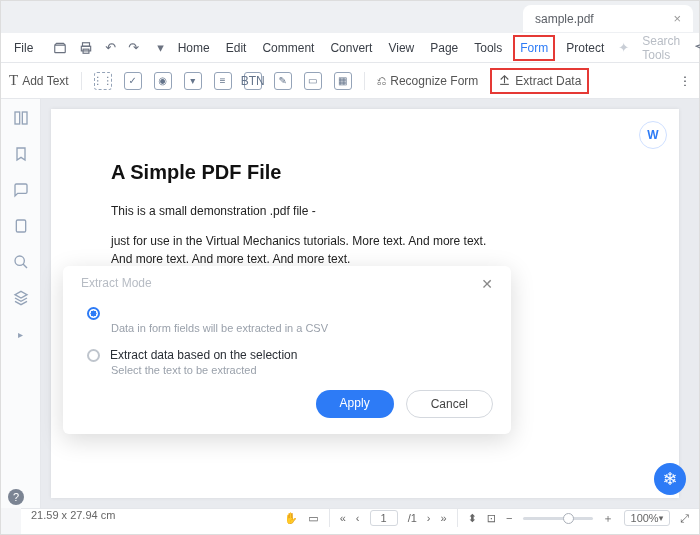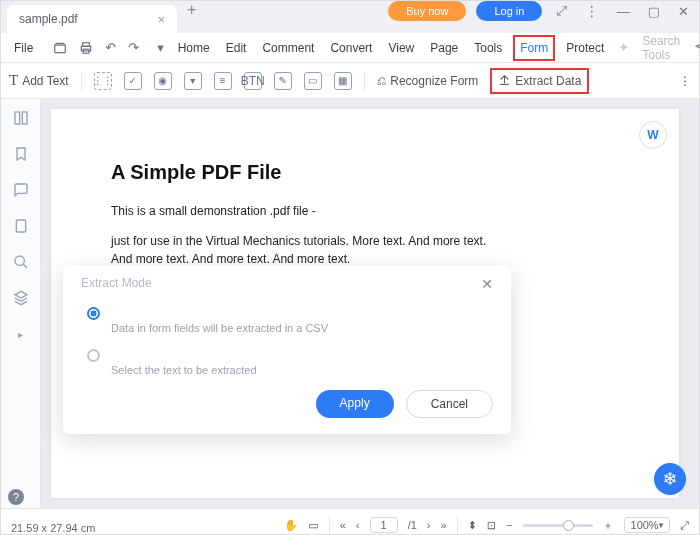--- a/index.html
+++ b/index.html
@@ -1,18 +1,18 @@
 <!DOCTYPE html>
 <html><head>
 <meta charset="utf-8">
 <style>
   * { box-sizing: border-box; margin: 0; padding: 0; font-family: -apple-system, BlinkMacSystemFont, 'Segoe UI', Arial, sans-serif; }
   body { width: 700px; height: 535px; background: #fafbfc; overflow: hidden; position: relative; }
   .window { width: 100%; height: 100%; background: #f5f6f8; border: 1px solid #ddd; display: flex; flex-direction: column; }
-  .titlebar { height: 32px; display: flex; align-items: flex-start; background: #eef0f3; padding: 0 6px; }
+  .titlebar { height: 32px; display: flex; align-items: flex-end; background: #eef0f3; padding: 0 6px; flex-direction: column; }
   .tab { background: #fff; border-radius: 8px 8px 0 0; padding: 6px 12px; display: flex; align-items: center; gap: 10px; font-size: 12px; color: #5a5e65; margin-top: 4px; height: 28px; min-width: 170px; }
   .tab .close-x { color: #999; font-size: 13px; cursor: pointer; }
   .newtab { color: #888; font-size: 16px; padding: 0 10px; cursor: pointer; }
   .title-right { margin-left: auto; display: flex; align-items: center; gap: 10px; }
   .pill { border-radius: 14px; padding: 4px 18px; font-size: 11px; color: #fff; cursor: pointer; }
   .pill.buy { background: #ff9a3c; }
   .pill.login { background: #2d7bf6; }
   .winbtn { color: #777; font-size: 13px; padding: 0 4px; cursor: pointer; }
   .menubar { height: 30px; background: #fff; border-bottom: 1px solid #e5e7eb; display: flex; align-items: center; padding: 0 8px; gap: 6px; font-size: 12px; color: #3a3f47; }
   .menubar .mitem { padding: 4px 5px; cursor: pointer; }
@@ -36,21 +36,21 @@
   .dialog .dlg-close { margin-left:auto; color:#888; cursor:pointer; font-size:14px; }
   .opt { display: flex; align-items: flex-start; gap: 10px; margin: 10px 0 2px 6px; }
   .opt .radio { width: 13px; height: 13px; border-radius: 50%; border: 2px solid #bfc5cd; margin-top:1px; flex-shrink:0; }
   .opt .radio.sel { border-color: #2d7bf6; background: radial-gradient(circle,#2d7bf6 45%,#fff 50%); }
   .opt .lbl { font-size: 12px; color: #2a2f36; }
   .opt-sub { font-size: 11px; color: #9aa1ab; margin: 2px 0 14px 30px; }
   .dlg-buttons { display:flex; justify-content:flex-end; gap:12px; margin-top: 8px; }
   .btn { border-radius: 16px; padding: 6px 24px; font-size: 12px; cursor:pointer; }
   .btn.primary { background:#2d7bf6; color:#fff; }
   .btn.secondary { background:#fff; color:#444; border:1px solid #d4d8de; }
-  .statusbar { height: 26px; background: #fff; border-top: 1px solid #e5e7eb; display:flex; align-items:flex-end; padding: 0 10px; font-size: 11px; color:#666; gap:10px; }
+  .statusbar { height: 26px; background: #fff; border-top: 1px solid #e5e7eb; display:flex; align-items:flex-start; padding: 0 10px; font-size: 11px; color:#666; gap:10px;margin-left:20px; }
   .statusbar .right { margin-left:auto; display:flex; align-items:center; gap:10px; }
   .slider { width: 70px; height: 3px; background:#d8dce2; position:relative; border-radius:2px; }
   .slider .thumb { position:absolute; top:-4px; left:40px; width:11px; height:11px; border-radius:50%; background:#fff; border:1px solid #aab0b9; }
   .zoom-box { border:1px solid #d4d8de; border-radius:3px; padding:1px 6px; display:flex; align-items:center; }
   .help { position: absolute; bottom: 30px; left: 8px; width: 16px; height: 16px; border-radius:50%; background:#7b8493; color:#fff; font-size:11px; display:flex; align-items:center; justify-content:center; }
   .fab { position:absolute; right: 14px; bottom: 40px; width:32px; height:32px; border-radius:50%; background:#2d7bf6; color:#fff; display:flex; align-items:center; justify-content:center; font-size:18px; }
   .vdots { display:inline-block; line-height:4px; font-size:14px; }
   .search-tools { color:#b8bdc5; font-size:12px; margin-left:4px; }
   .sep { width:1px; height:18px; background:#e5e7eb; }
 </style>
@@ -228,20 +228,21 @@
   <div class="dlg-title">
     <span>Extract Mode</span>
     <span class="dlg-close">✕</span>
   </div>
   <div class="opt">
     <div class="radio sel"></div>
   </div>
   <div class="opt-sub">Data in form fields will be extracted in a CSV</div>
   <div class="opt">
     <div class="radio"></div>
+    <div class="lbl">Extract data based on the selection</div>
   </div>
   <div class="opt-sub">Select the text to be extracted</div>
   <div class="dlg-buttons">
     <div class="btn primary">Apply</div>
     <div class="btn secondary">Cancel</div>
   </div>
 </div>
 
 <div class="help">?</div>
 <div class="fab">❄</div>

